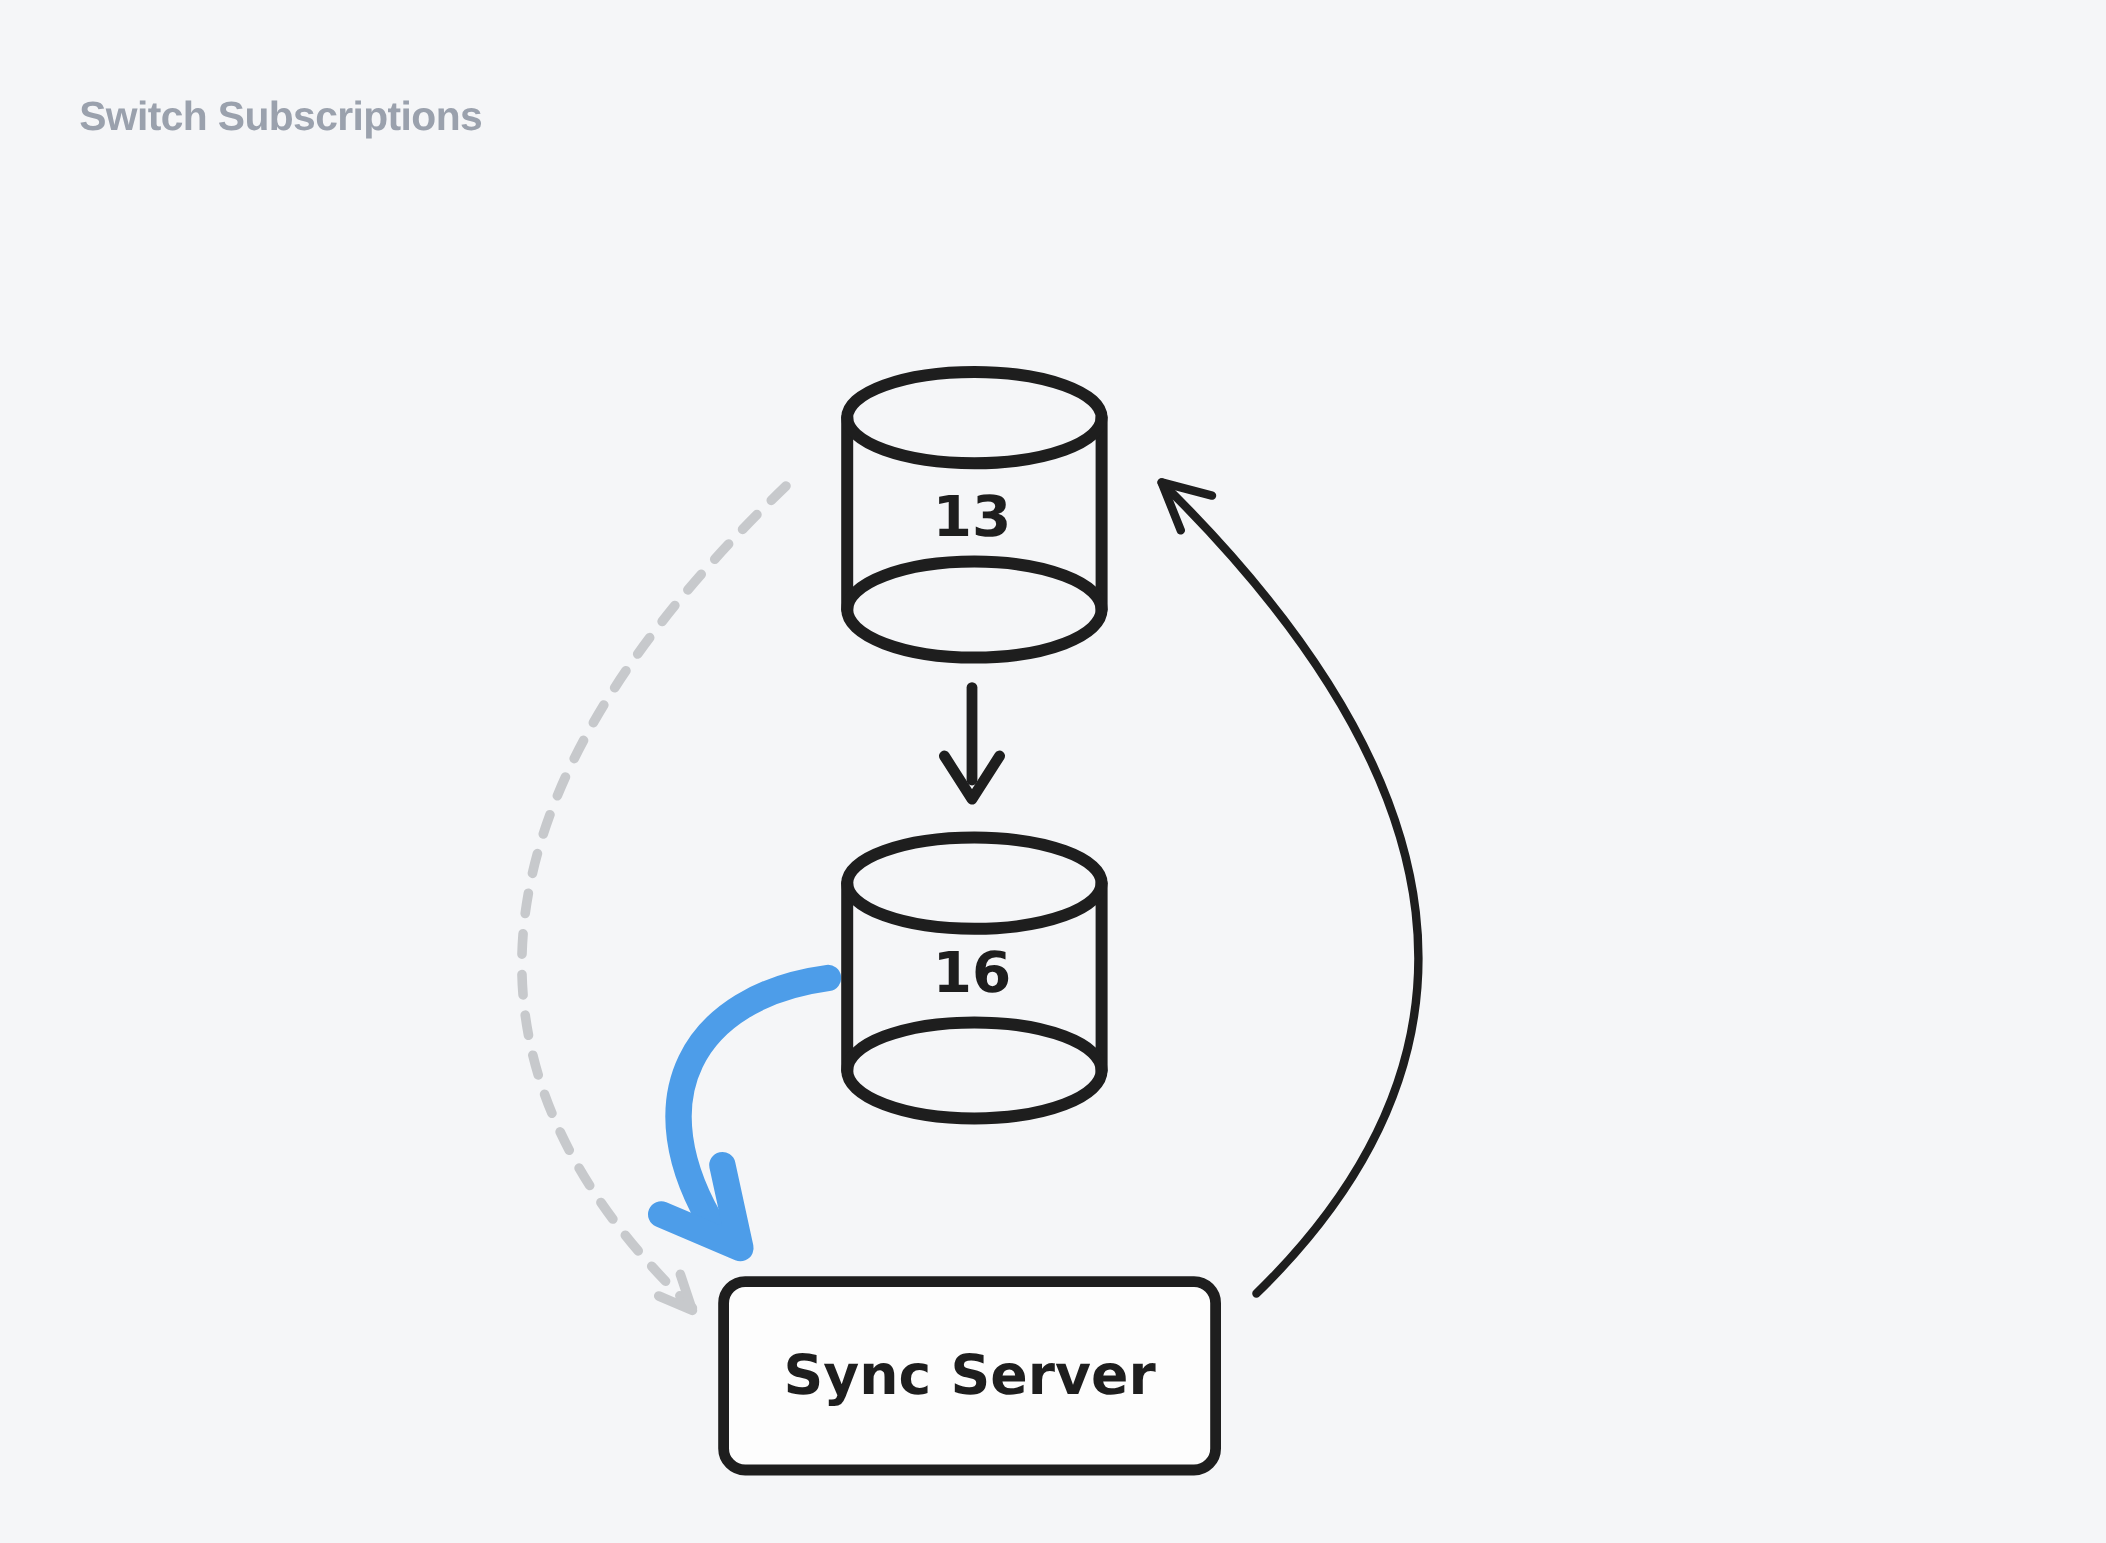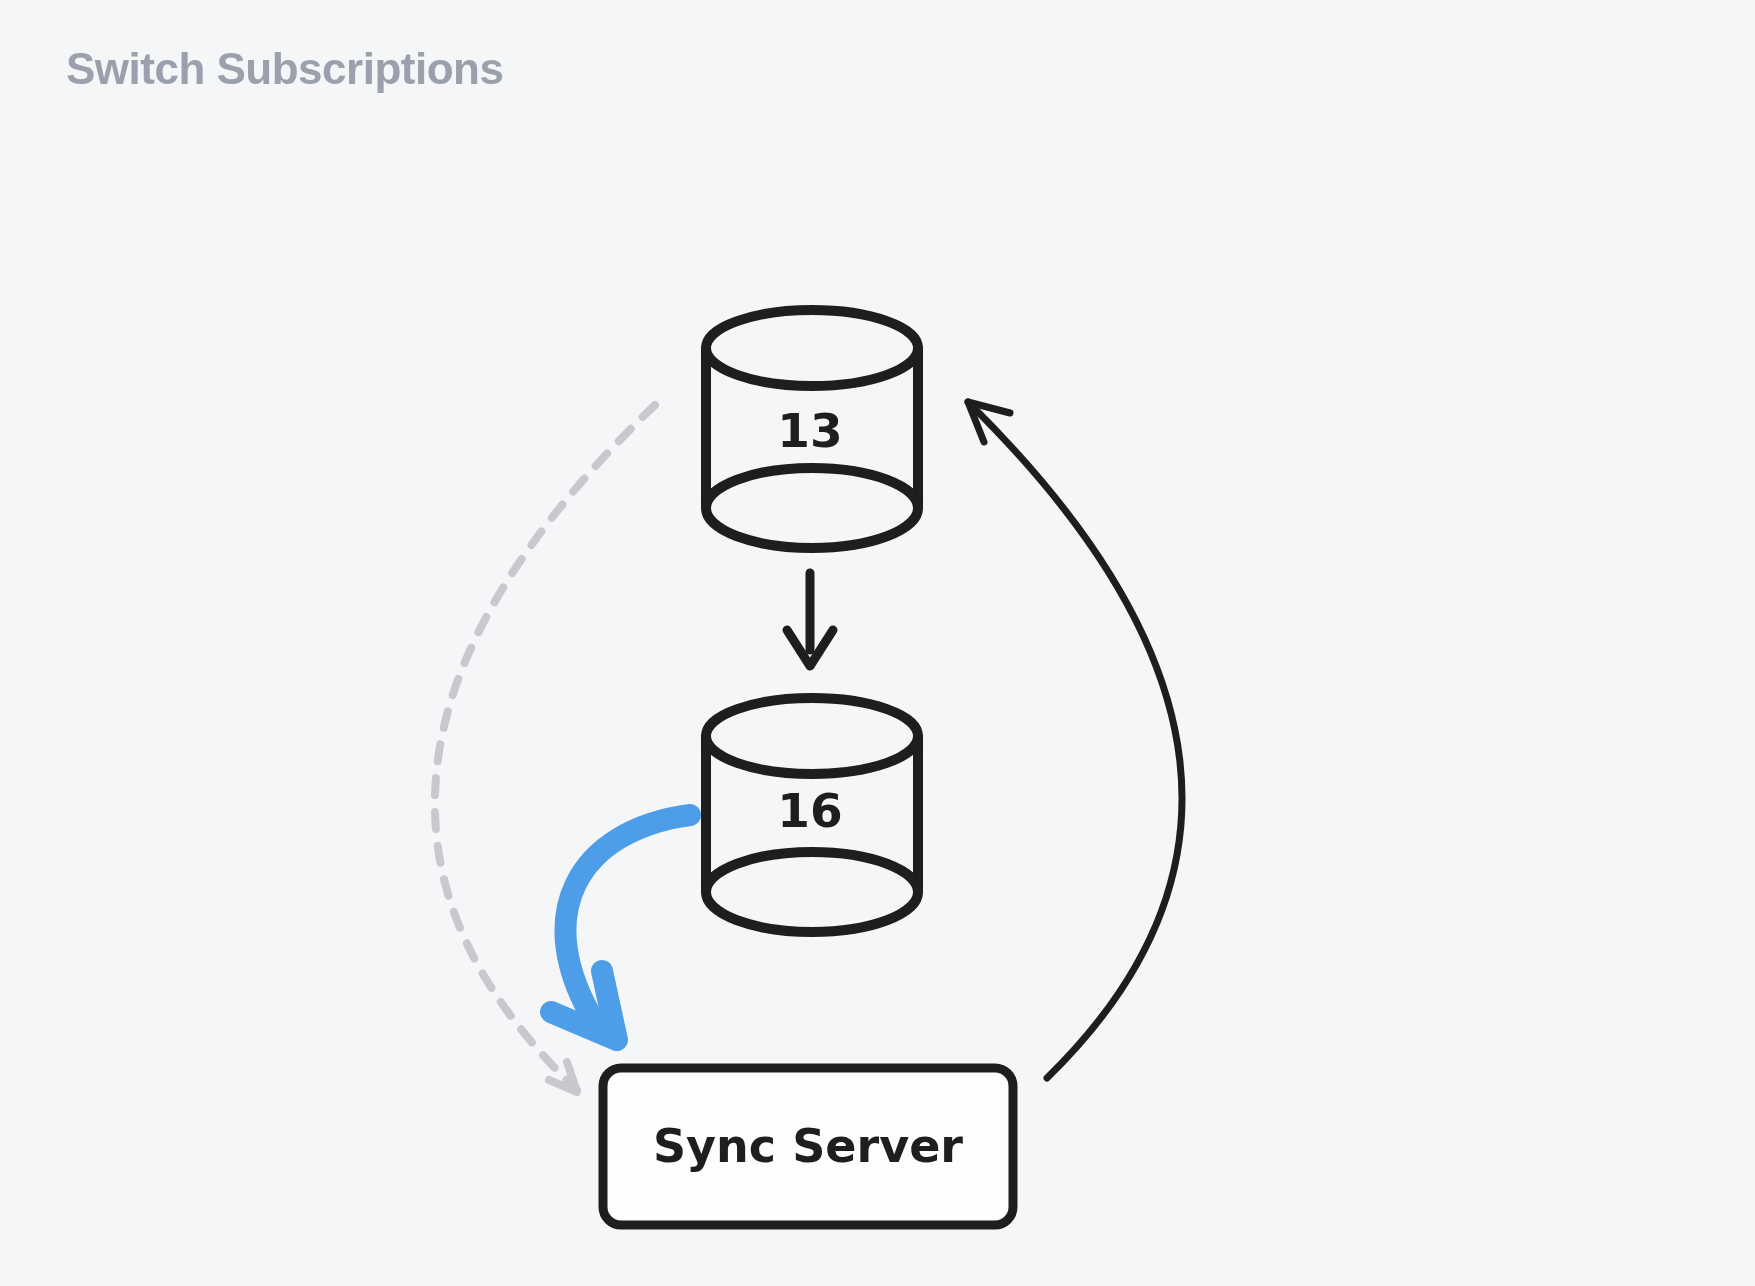--- a/index.html
+++ b/index.html
@@ -13,24 +13,24 @@
   }
   .stage {
     position: relative;
     width: 1755px;
     height: 1286px;
     background: var(--background, #f5f6f8);
   }
   .page-title {
     position: absolute;
     left: 66px;
-    top: 44px;
+    top: 78px;
     margin: 0;
     font-family: "Liberation Sans", sans-serif;
-    font-size: 44px;
+    font-size: 34px;
     font-weight: 700;
     letter-spacing: -0.5px;
     color: var(--title-text, #9aa1ad);
   }
   svg.diagram {
     position: absolute;
     inset: 0;
     width: 1755px;
     height: 1286px;
   }

